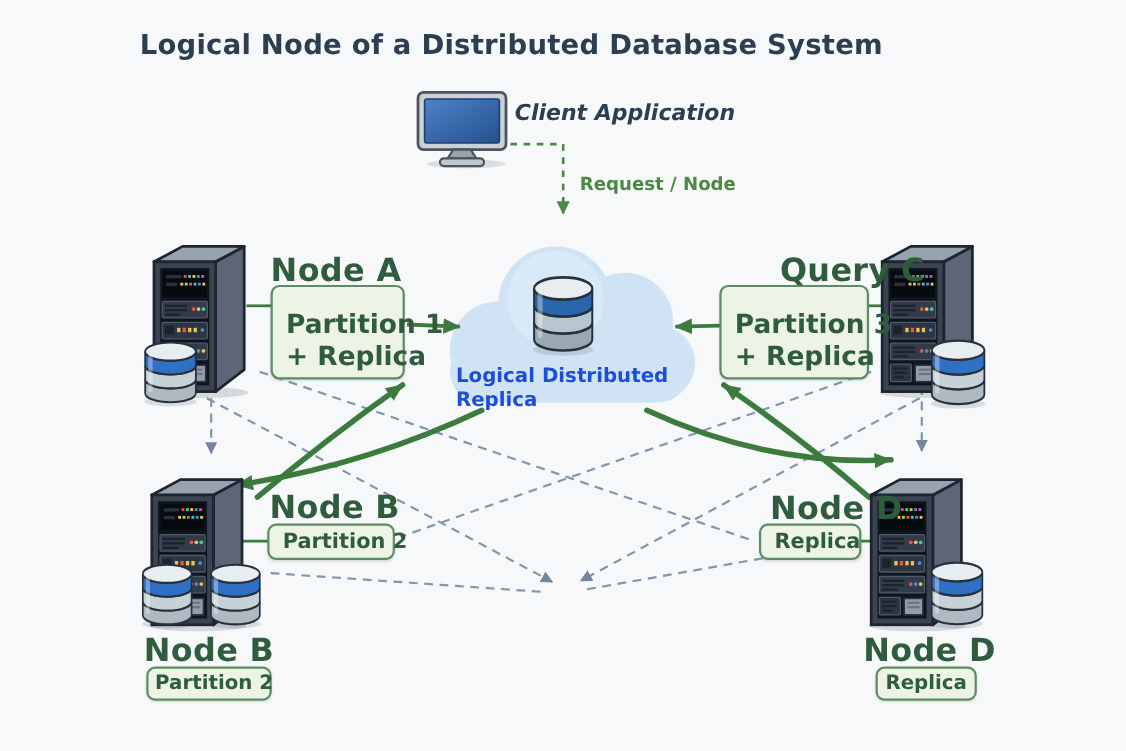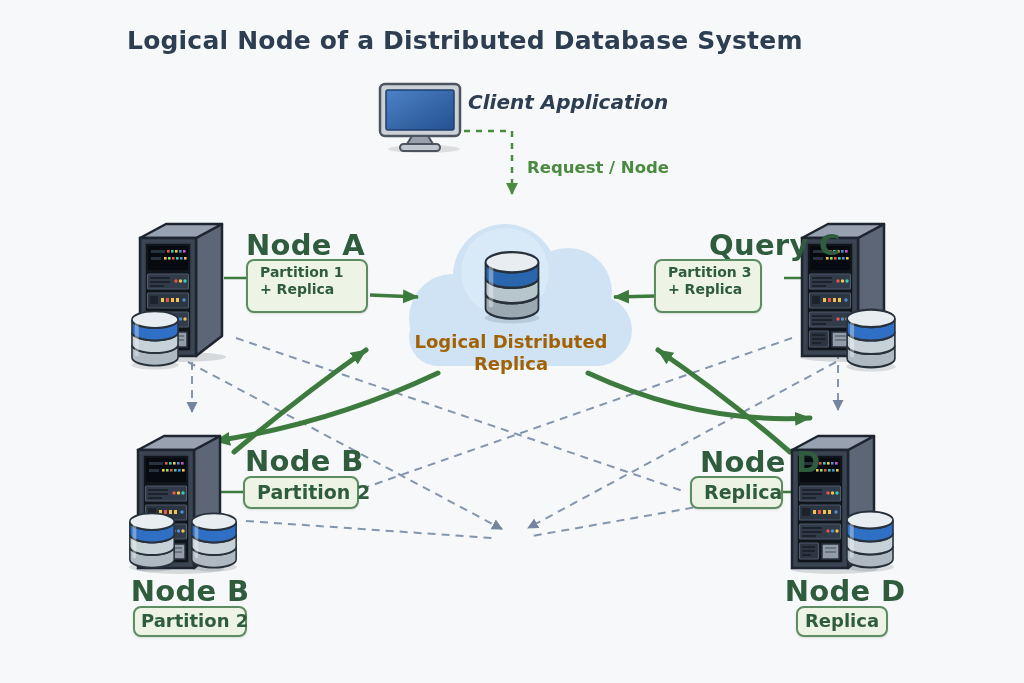--- a/index.html
+++ b/index.html
@@ -15,27 +15,27 @@
   }
   .navy{color:#2d3e52;}
   #client-label{left:468px;top:90px;font-size:20px;font-weight:700;z-index:3;font-style:italic;}
   #request-label{left:527px;top:158px;font-size:16.5px;font-weight:700;color:#4b8a41;z-index:3;}
   .node-name{font-size:29px;font-weight:700;color:#2e5c3c;letter-spacing:.3px;z-index:3;white-space:nowrap;}
   .pbox{
     background:#edf4e5;border:2.5px solid #5d8b62;border-radius:8px;
     color:#2e5c3c;font-weight:700;box-sizing:border-box;z-index:3;
     box-shadow:0 1px 2px rgba(60,80,60,.15);
   }
-  .pbox.two-line{font-size:14px;line-height:1.22;padding:3px 6px 3px 12px;}
+  .pbox.two-line{font-size:24px;line-height:1.22;padding:20px 6px 3px 12px;}
   .pbox.one-line{font-size:19px;line-height:1.4;padding:1px 6px 0 12px;}
   .pbox.caption{font-size:18px;text-align:center;padding:2px 6px 0 6px;}
   .pbox span{display:block;white-space:nowrap;}
   .cloud-label{
-    left:511px;top:331px;transform:translateX(-50%);text-align:center;
-    font-size:18px;line-height:1.22;font-weight:700;color:#a16207;z-index:3;white-space:nowrap;
+    left:511px;top:331px;transform:translateX(-50%);text-align:left;
+    font-size:18px;line-height:1.22;font-weight:700;color:#1d4ed8;z-index:3;white-space:nowrap;
   }
   .centered{transform:translateX(-50%);}
   svg.icon{position:absolute;z-index:2;overflow:visible;}
   #cloud-shape{z-index:0;}
   #arrow-layer{position:absolute;left:0;top:0;z-index:1;}
 </style>
 </head>
 <body>
 
 <svg width="0" height="0" style="position:absolute" aria-hidden="true">
@@ -210,21 +210,21 @@
   <span>+ Replica</span>
 </div>
 
 <svg class="icon" style="left:796px;top:214px" width="92" height="148" viewBox="0 0 92 148">
     <use href="#sym-server"></use>
   </svg>
 <svg class="icon" style="left:843px;top:306px" width="56" height="66" viewBox="0 0 68 64" preserveAspectRatio="none">
     <use href="#sym-db"></use>
   </svg>
 <div class="abs node-name" style="left:709px;top:228px">Query C</div>
-<div class="abs pbox two-line" style="left:654px;top:259px;width:108px;min-height:54px">
+<div class="abs pbox two-line" style="left:654px;top:259px;width:136px;min-height:54px">
   <span>Partition 3</span>
   <span>+ Replica</span>
 </div>
 
 <svg class="icon" style="left:132px;top:426px" width="92" height="148" viewBox="0 0 92 148">
     <use href="#sym-server"></use>
   </svg>
 <svg class="icon" style="left:126px;top:510px" width="52" height="62" viewBox="0 0 68 64" preserveAspectRatio="none">
     <use href="#sym-db"></use>
   </svg>

